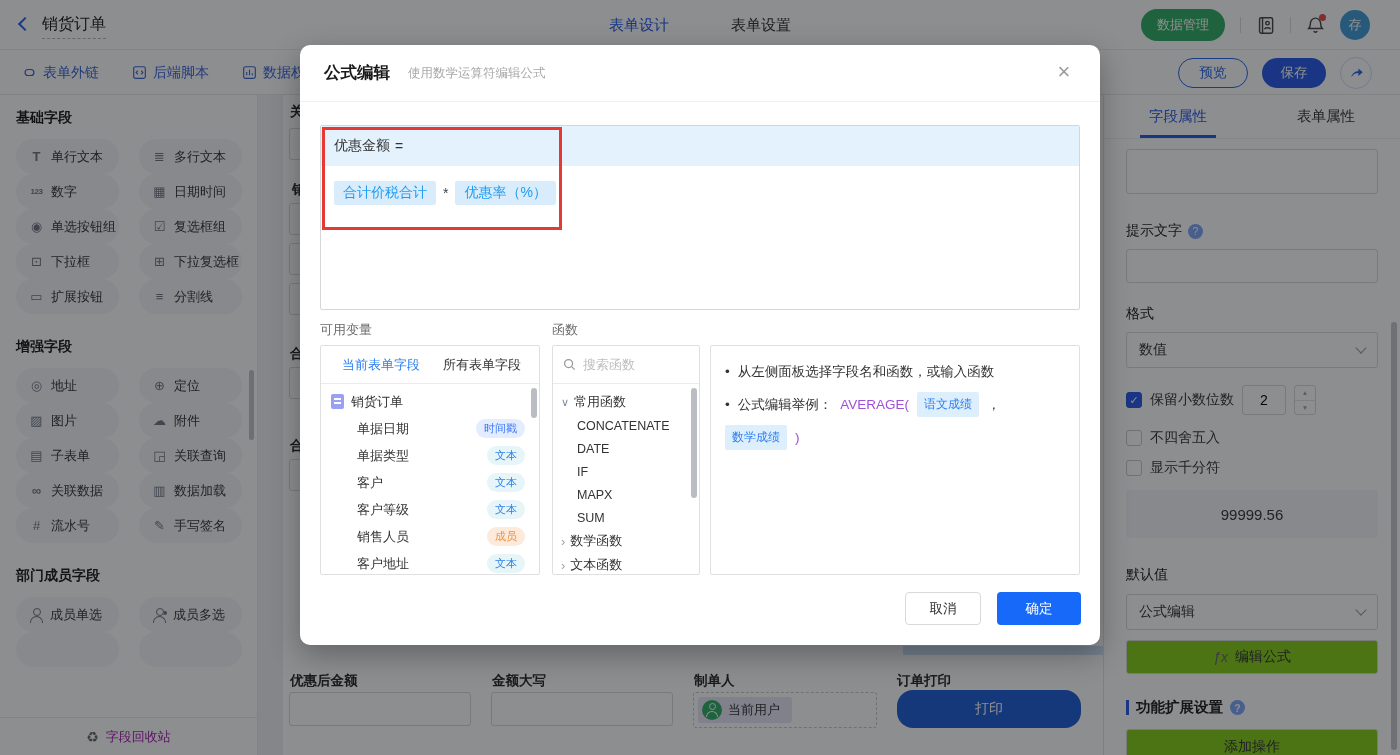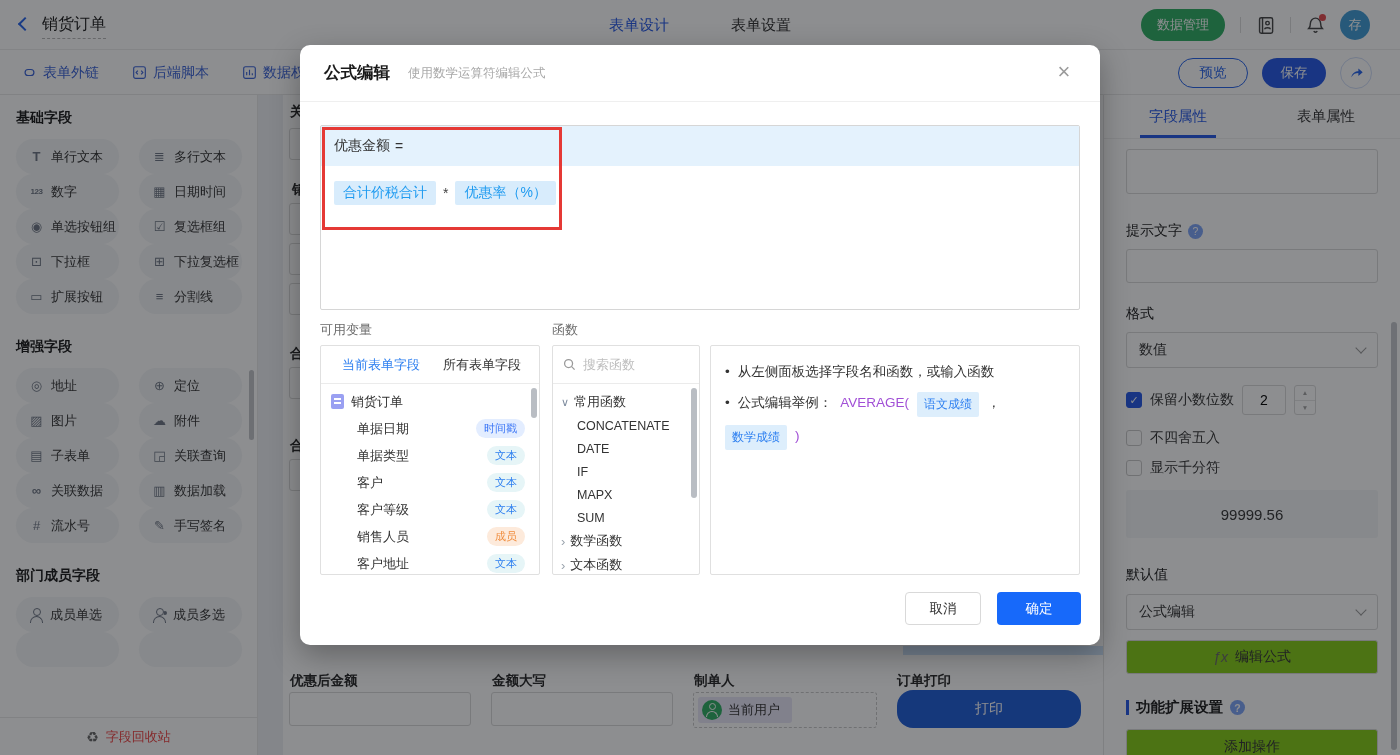--- a/index.html
+++ b/index.html
@@ -55,21 +55,21 @@
   .ic-lookup::before{content:"◲"}
   .ic-link::before{content:"∞";font-weight:bold}
   .ic-chart::before{content:"▥"}
   .ic-serial::before{content:"#"}
   .ic-pen::before{content:"✎"}
   .ic-person{position:relative;width:14px;height:14px}
   .ic-person::before{content:"";position:absolute;left:4px;top:0;width:6px;height:6px;border:1.4px solid currentColor;border-radius:50%}
   .ic-person::after{content:"";position:absolute;left:1px;top:8px;width:11px;height:6px;border:1.4px solid currentColor;border-bottom:none;border-radius:7px 7px 0 0}
   .ic-persons::before{box-shadow:5px 1px 0 -2px currentColor}
   .sb-scroll{position:absolute;left:249px;top:275px;width:5px;height:70px;background:#c2c4c8;border-radius:3px}
-  .sb-footer{position:absolute;left:0;top:622px;width:257px;height:38px;background:#fff;border-top:1px solid #e9e9e9;display:flex;align-items:center;justify-content:center;gap:7px;color:#ef4444;font-size:13px;cursor:pointer}
+  .sb-footer{position:absolute;left:0;top:622px;width:257px;height:38px;background:#fff;border-top:1px solid #e9e9e9;display:flex;align-items:center;justify-content:center;gap:7px;color:#a21caf;font-size:13px;cursor:pointer}
   .ic-recycle::before{content:"♻";font-size:14px;color:#666}
 
   
   .canvas{position:absolute;left:258px;top:95px;width:845px;height:660px;background:#eef0f3;z-index:1}
   .form-card{position:absolute;left:25px;top:0;width:820px;height:660px;background:#fff}
   .f-label{position:absolute;font-size:13.5px;font-weight:600;color:#262626;white-space:nowrap}
   .req{color:#e0483e;margin-right:2px}
   .f-input{position:absolute;height:32px;border:1px solid #d9d9d9;border-radius:3px;background:#fff}
   .sel-strip{position:absolute;left:620px;top:551px;width:200px;height:9px;background:#cfe3f9}
   .user-box{position:absolute;left:410px;top:597px;width:184px;height:36px;border:1px dashed #c9c9c9;border-radius:3px;display:flex;align-items:center;padding-left:4px}
@@ -149,21 +149,21 @@
   .fn-search input::placeholder{color:#bdbdbd}
   .fn-tree{padding-top:6px}
   .fn-group{height:24px;display:flex;align-items:center;gap:5px;padding-left:8px;font-size:13px;color:#333;cursor:pointer}
   .caret-d{color:#7d8b9e;font-size:11px}
   .caret-d::before{content:"∨"}
   .caret-r{color:#9aa3ad;font-size:13px}
   .caret-r::before{content:"›"}
   .fn-item{height:23px;display:flex;align-items:center;padding-left:24px;font-size:12.5px;color:#333;cursor:pointer}
   .fn-scroll{position:absolute;right:2px;top:42px;width:6px;height:110px;background:#b9bdc3;border-radius:3px}
   .tips-panel{left:410px;top:300px;width:370px;height:230px;padding:15px 14px}
-  .tip-line{display:flex;gap:8px;font-size:13.5px;color:#333;line-height:21px;margin-bottom:10px;flex-wrap:wrap;}
+  .tip-line{display:flex;gap:8px;font-size:13.5px;color:#333;line-height:21px;margin-bottom:10px;flex-wrap:wrap;align-items:center}
   .bullet::before{content:"•";color:#333}
   .purple{color:#a14fd6}
   .tip-chip{background:#ddeefc;color:#2d7ff0;font-size:12px;padding:2px 7px;border-radius:2px}
   .m-cancel{position:absolute;left:605px;top:547px;width:76px;height:33px;border:1px solid #d9d9d9;border-radius:4px;background:#fff;font-size:13.5px;color:#333;display:flex;align-items:center;justify-content:center;cursor:pointer}
   .m-confirm{position:absolute;left:697px;top:547px;width:84px;height:33px;background:#1769fa;border-radius:4px;font-size:13.5px;color:#fff;display:flex;align-items:center;justify-content:center;cursor:pointer}
 </style>
 </head>
 <body>
 
 <div class="screen">

